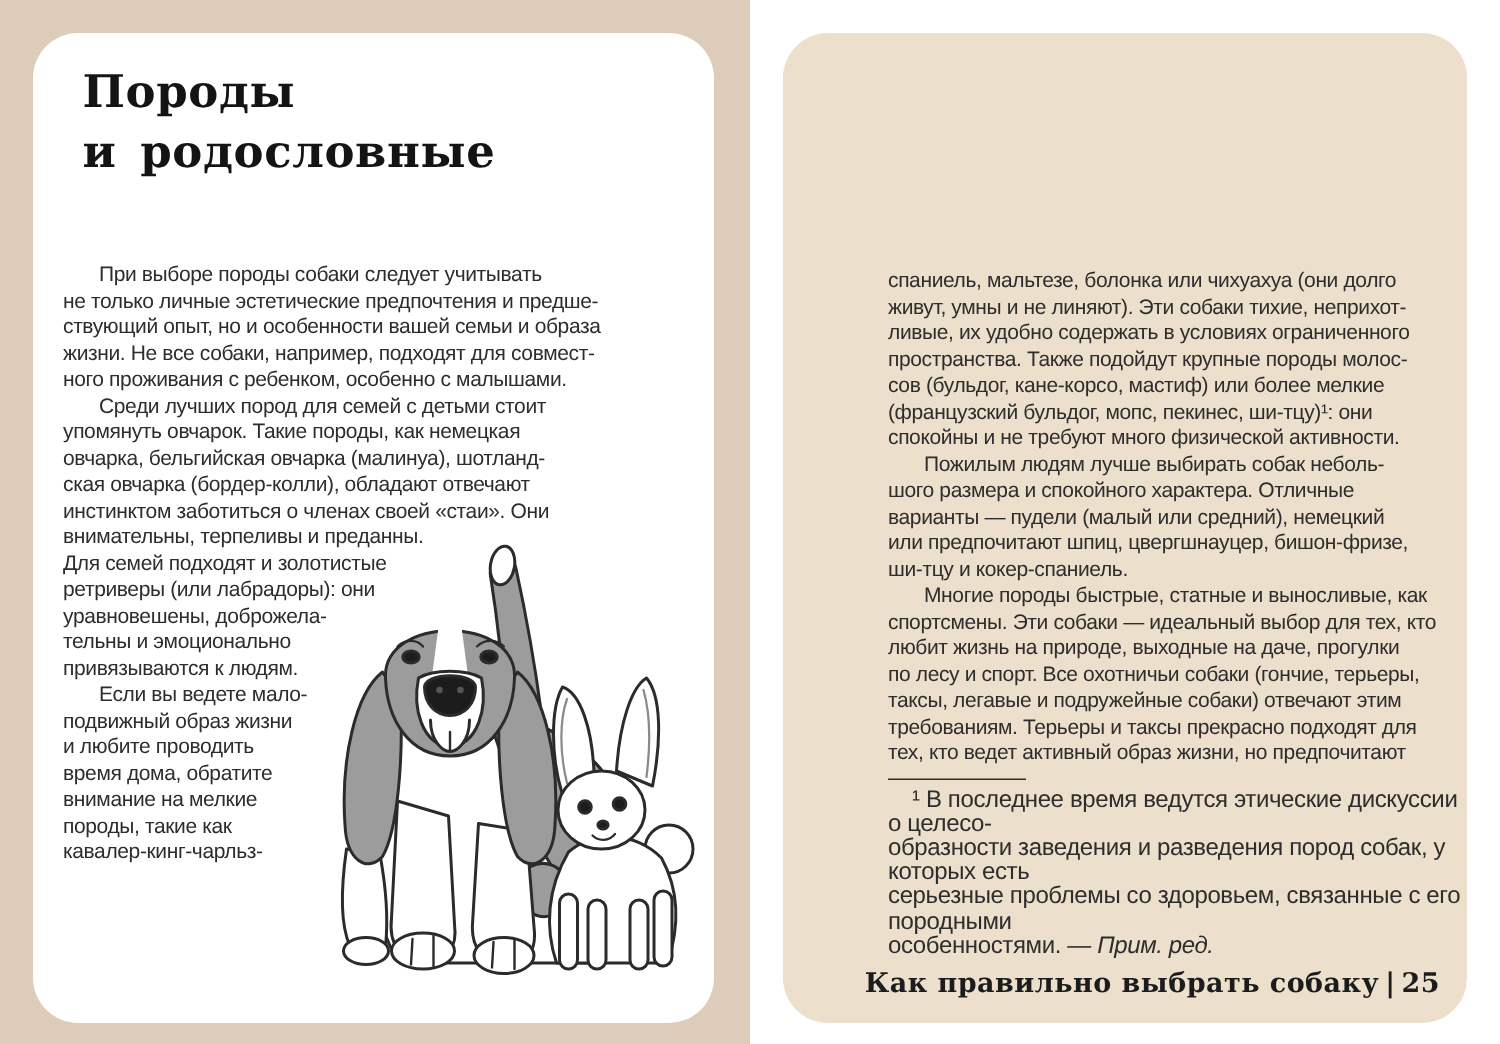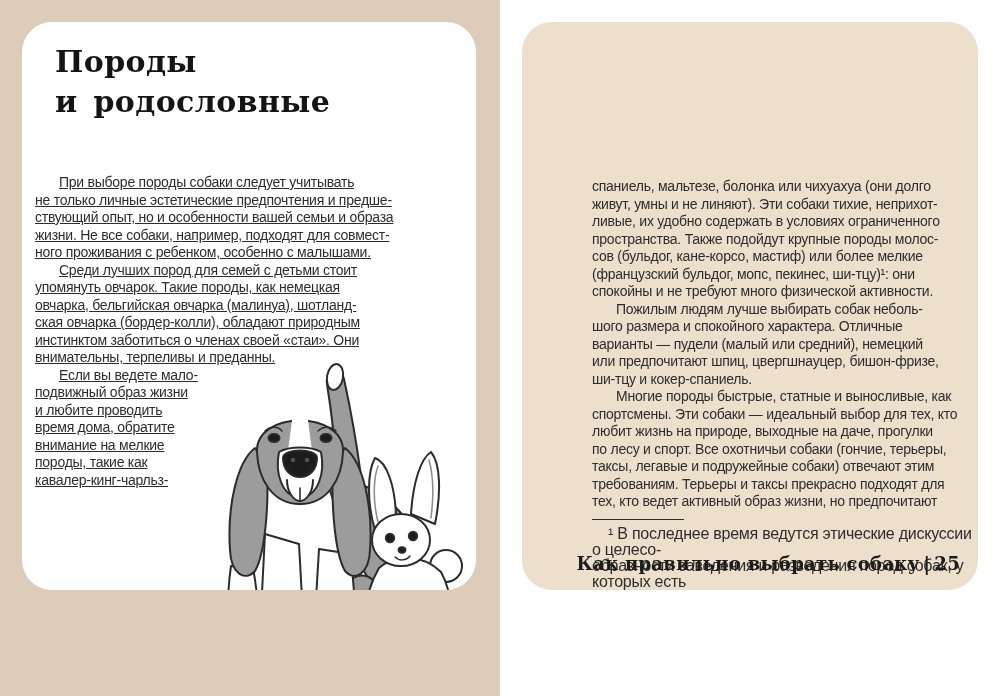--- a/index.html
+++ b/index.html
@@ -1,27 +1,27 @@
 <!DOCTYPE html>
 <html><head>
 <meta charset="utf-8">
 <style>
   html,body{margin:0;padding:0;background:#ffffff;}
   .canvas{position:relative;width:1000px;height:696px;background:#ffffff;overflow:hidden;
           font-family:"Liberation Sans", sans-serif;}
   .bg-left{position:absolute;left:0;top:0;width:500px;height:696px;background:#ddccba;}
-  .page{position:absolute;top:22px;height:568px;border-radius:30px;overflow:hidden;}
+  .page{position:absolute;top:22px;height:660px;border-radius:30px;overflow:hidden;}
   .page-left{left:22px;width:454px;background:#ffffff;}
   .page-right{left:522px;width:456px;background:#ecdfcc;}
   .title{position:absolute;left:33px;top:20px;margin:0;
          font-family:"DejaVu Serif", serif;font-weight:bold;font-size:30px;line-height:40px;
          color:#141414;white-space:pre-line;letter-spacing:.4px;word-spacing:5px;}
   .text-col{position:absolute;color:#2d2d2d;font-size:14px;line-height:17.5px;
             letter-spacing:-.25px;}
-  .page-left  .text-col{left:13px;top:152px;width:416px;text-decoration:underline;}
+  .page-left  .text-col{left:20px;top:152px;width:416px;}
   .page-right .text-col{left:70px;top:156px;width:382px;}
   .para{white-space:pre-line;margin:0;}
   .para.indent{text-indent:24px;}
   .footnote-rule{width:92px;border:0;border-top:1.5px solid #2d2d2d;margin:8px 0 6px 0;}
   .footnote{white-space:pre-line;font-size:16px;line-height:16.2px;letter-spacing:-.25px;
             text-indent:16px;color:#2d2d2d;}
   .footnote .ed-note{font-style:italic;}
   .footer{position:absolute;right:18px;bottom:16px;font-family:"DejaVu Serif", serif;
           font-weight:bold;font-size:18px;color:#1c1c1c;letter-spacing:.3px;}
   .footer .sep{margin:0 4px;}
@@ -39,23 +39,28 @@
 
     <div class="text-col">
       <div class="para indent">При выборе породы собаки следует учитывать
 не только личные эстетические предпочтения и предше-
 ствующий опыт, но и особенности вашей семьи и образа
 жизни. Не все собаки, например, подходят для совмест-
 ного проживания с ребенком, особенно с малышами.</div>
       <div class="para indent">Среди лучших пород для семей с детьми стоит
 упомянуть овчарок. Такие породы, как немецкая
 овчарка, бельгийская овчарка (малинуа), шотланд-
-ская овчарка (бордер-колли), обладают природным
+ская овчарка (бордер-колли), обладают отвечают
 инстинктом заботиться о членах своей «стаи». Они
 внимательны, терпеливы и преданны.</div>
+      <div class="para">Для семей подходят и золотистые
+ретриверы (или лабрадоры): они
+уравновешены, доброжела-
+тельны и эмоционально
+привязываются к людям.</div>
       <div class="para indent">Если вы ведете мало-
 подвижный образ жизни
 и любите проводить
 время дома, обратите
 внимание на мелкие
 породы, такие как
 кавалер-кинг-чарльз-</div>
     </div>
 
     <svg class="dogs" viewBox="0 0 256 310" fill="none" stroke-linejoin="round" stroke-linecap="round">

